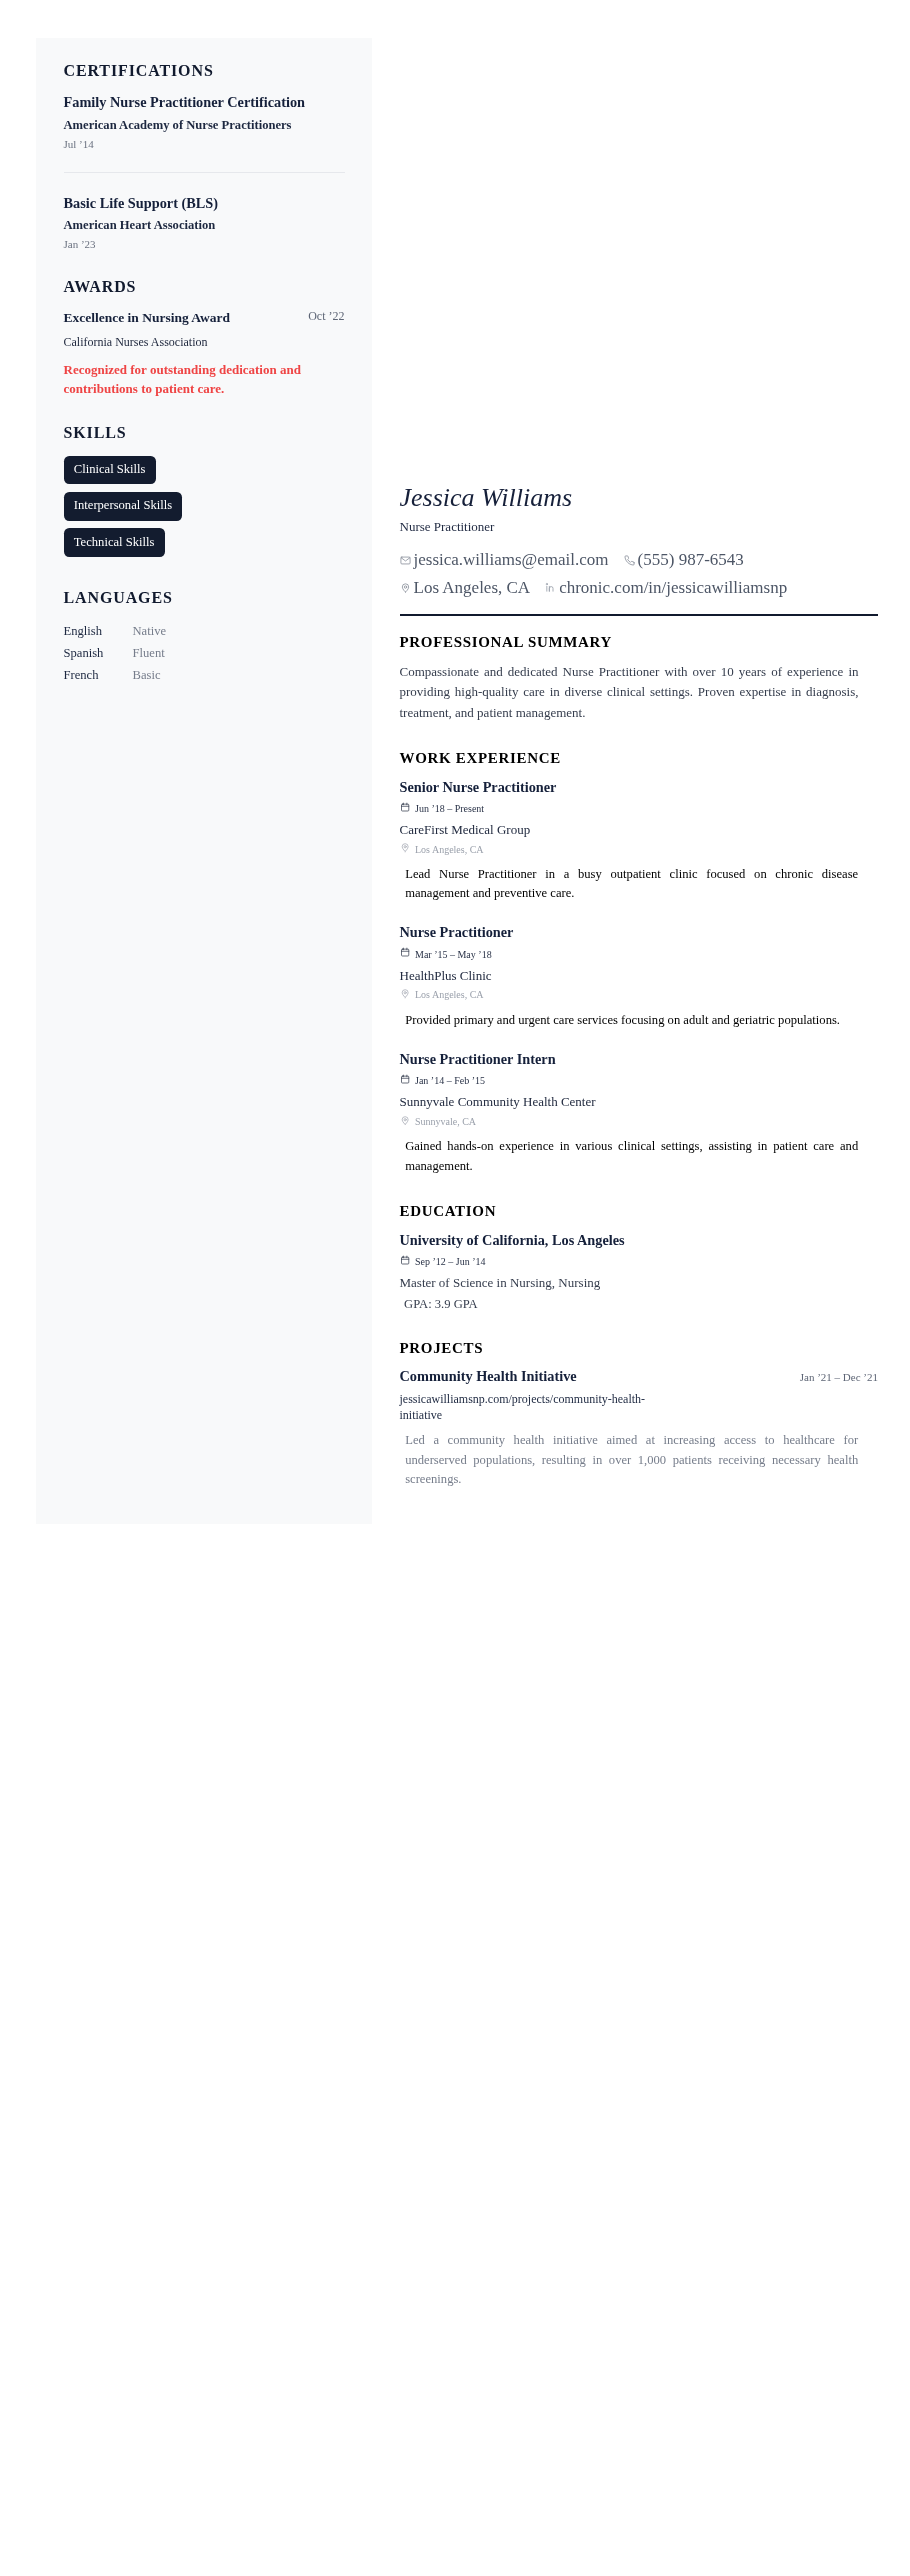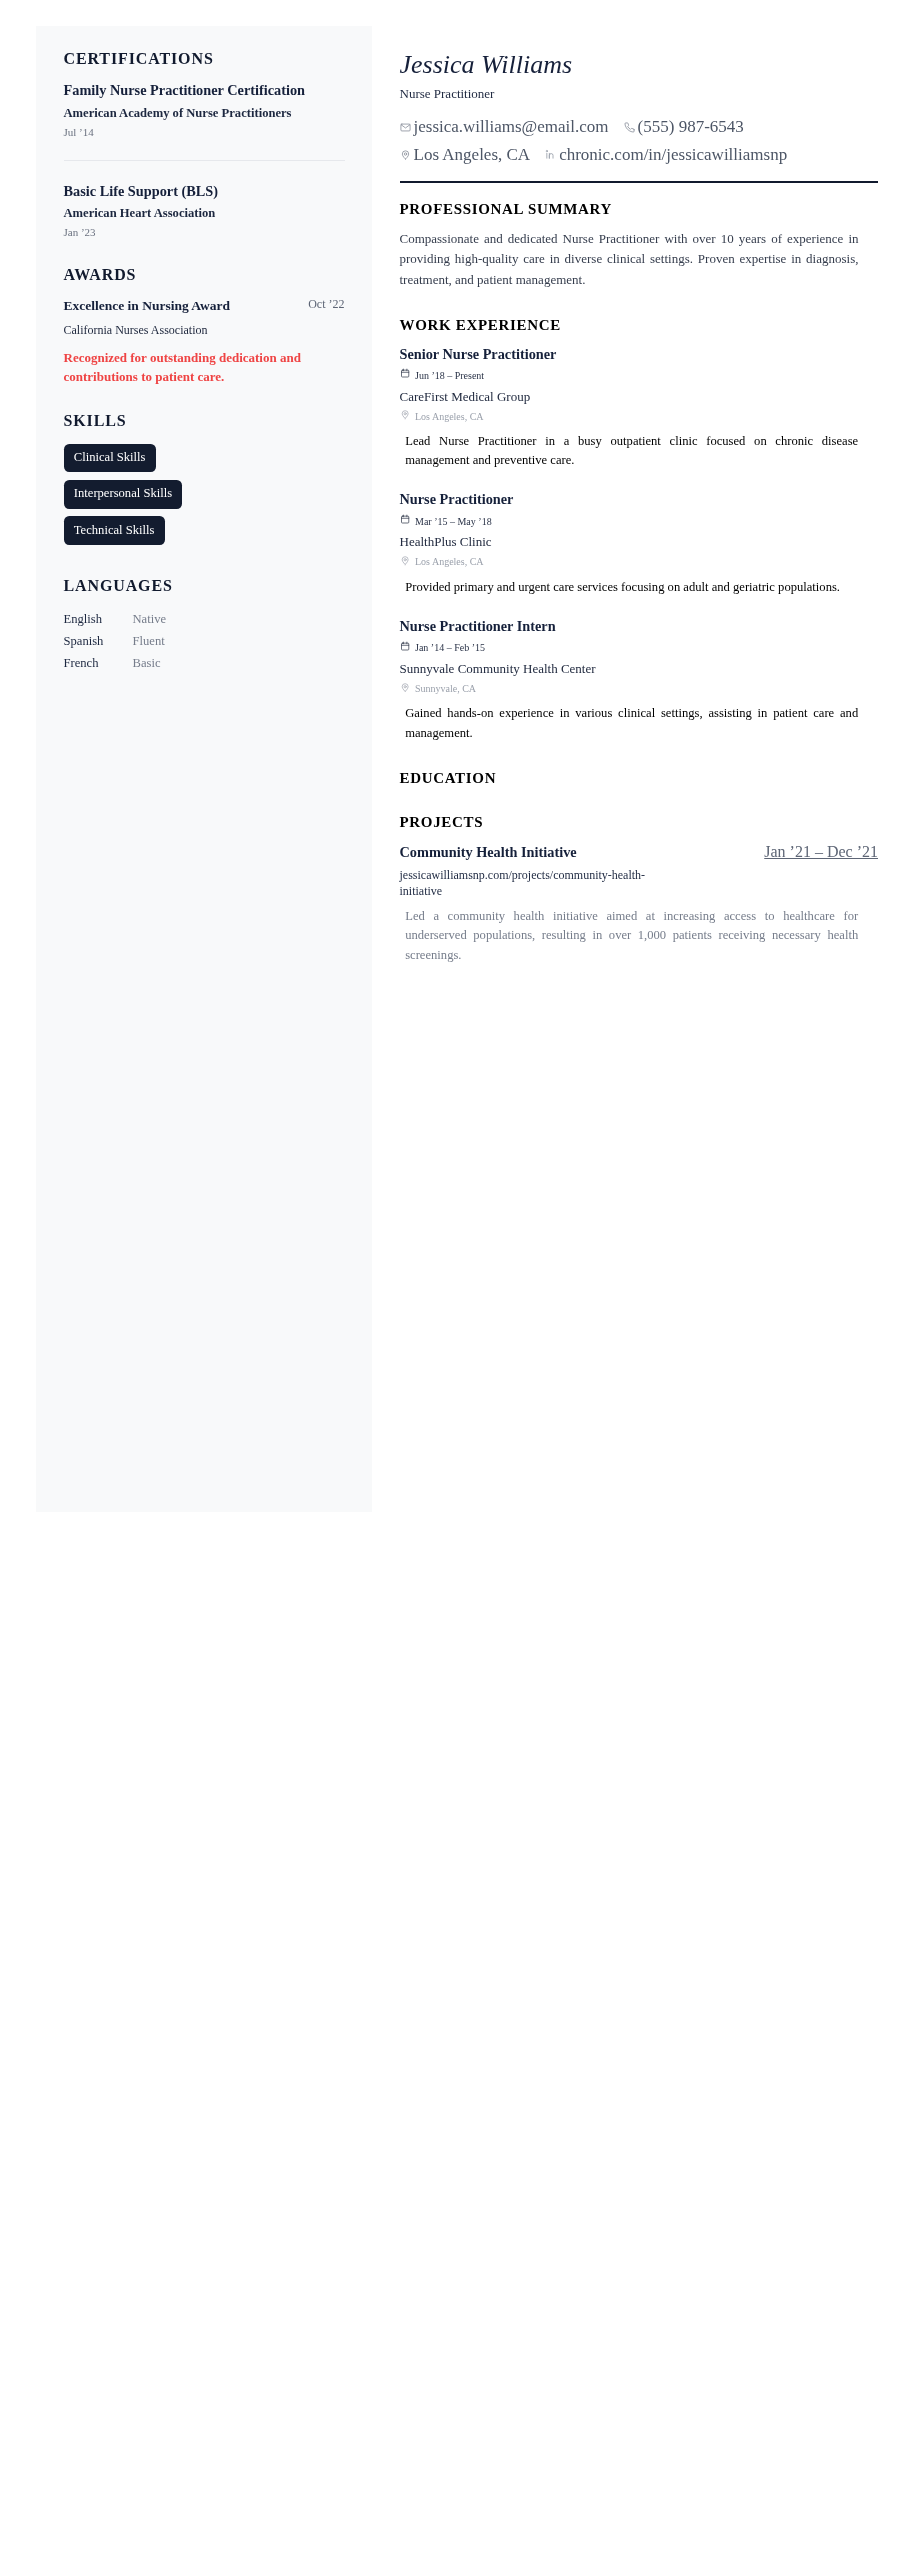--- a/index.html
+++ b/index.html
@@ -20,24 +20,24 @@
     position: relative;
     width: 911px;
     height: 2576px;
     background: #ffffff;
   }
 
   
   .resume {
     position: absolute;
     left: 0;
-    top: 4px;
+    top: 16px;
     width: 911px;
     display: flex;
-    align-items: flex-start;
+    align-items: flex-end;
   }
 
   .sidebar {
     width: 336px;
     margin-left: 36px;
     margin-top: 22px;
     padding: 24px 27.5px 34px 27.5px;
     background: #f8f9fa;
     box-sizing: border-box;
     min-height: 1486px;
@@ -232,25 +232,24 @@
     gap: 11.5px;
   }
   .entry-title {
     font-size: 14.3px;
     font-weight: 700;
     color: #15203a;
     margin: 0 0 5.7px 0;
     line-height: 1.28;
   }
   .entry-range {
-    font-size: 16px;
+    font-size: 11px;
     color: #5d6575;
     white-space: nowrap;
     line-height: 1.3;
-    text-decoration: underline;
   }
   .entry-meta {
     display: flex;
     align-items: center;
     gap: 5.2px;
     font-size: 10px;
     color: #2a3348;
     line-height: 1.42;
     margin-bottom: 4.6px;
   }
@@ -493,20 +492,36 @@
               <circle cx="12" cy="11" r="2.6"></circle>
             </svg>
           </span>
           <span>Sunnyvale, CA</span>
         </div>
         <p class="entry-desc">Gained hands-on experience in various clinical settings, assisting in patient care and management.</p>
       </div>
 
       <h2 class="sec-heading gap">EDUCATION</h2>
 
+      <div class="entry">
+        <p class="entry-title">University of California, Los Angeles</p>
+        <div class="entry-meta">
+          <span>
+            <svg width="10.3" height="10.3" viewBox="0 0 24 24" fill="none" stroke="#3c4455" stroke-width="1.8" stroke-linecap="round" stroke-linejoin="round">
+              <rect x="3.5" y="5" width="17" height="16" rx="2"></rect>
+              <line x1="3.5" y1="10" x2="20.5" y2="10"></line>
+              <line x1="8" y1="2.6" x2="8" y2="6.4"></line>
+              <line x1="16" y1="2.6" x2="16" y2="6.4"></line>
+            </svg>
+          </span>
+          <span>Sep ’12  –  Jun ’14</span>
+        </div>
+        <p class="edu-degree">Master of Science in Nursing, Nursing</p>
+        <p class="edu-gpa">GPA:  3.9 GPA</p>
+      </div>
 
       <h2 class="sec-heading gap">PROJECTS</h2>
 
       <div class="entry">
         <div class="entry-head">
           <p class="entry-title">Community Health Initiative</p>
           <span class="entry-range">Jan ’21 – Dec ’21</span>
         </div>
         <p class="proj-url">jessicawilliamsnp.com/projects/community-health-initiative</p>
         <p class="entry-desc grey">Led a community health initiative aimed at increasing access to healthcare for underserved populations, resulting in over 1,000 patients receiving necessary health screenings.</p>

